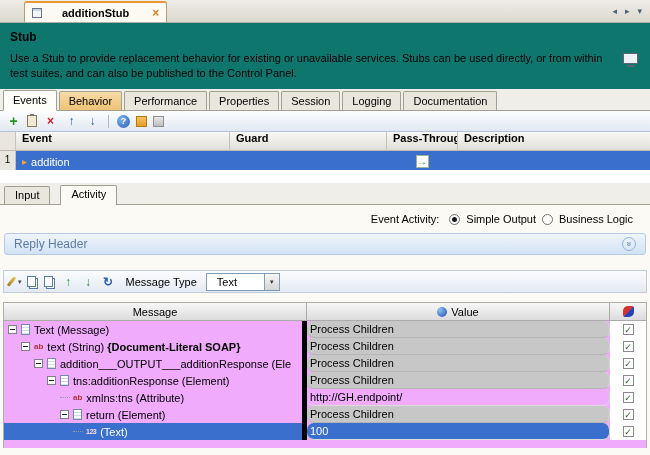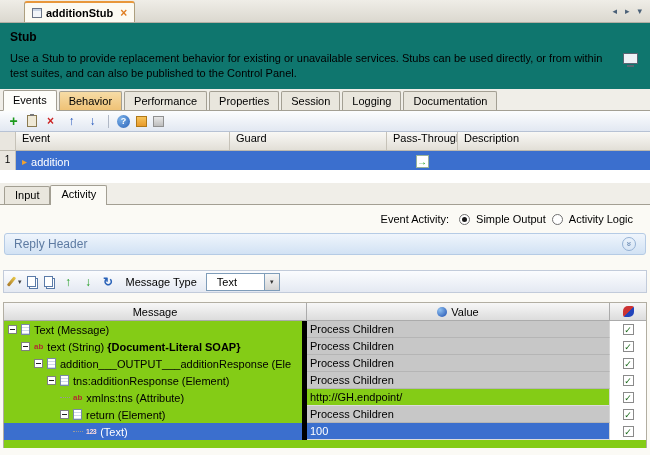--- a/index.html
+++ b/index.html
@@ -1,21 +1,21 @@
 <!DOCTYPE html>
 <html><head>
 <meta charset="utf-8">
 <style>
 *{box-sizing:border-box;margin:0;padding:0;}
 html,body{width:650px;height:455px;}
 body{font-family:"Liberation Sans",sans-serif;font-size:11px;color:#000;background:#f0eee8;overflow:hidden;}
 
 
 .docbar{height:23px;background:linear-gradient(#efede7,#dbd8cf);border-bottom:1px solid #b3afa4;display:flex;align-items:flex-end;padding-left:24px;}
-.doc-tab{display:flex;align-items:center;gap:4px;height:21px;padding:0 7px;background:#fcfaf2;border:1px solid #ad9f7e;border-bottom:none;border-top:2px solid #e8973a;border-radius:3px 3px 0 0;cursor:default;}
+.doc-tab{display:flex;align-items:center;gap:20px;height:21px;padding:0 7px;background:#fcfaf2;border:1px solid #ad9f7e;border-bottom:none;border-top:2px solid #e8973a;border-radius:3px 3px 0 0;cursor:default;}
 .doc-icon{width:10px;height:10px;border:1px solid #6a7385;background:linear-gradient(#c8d4e4 30%,#f2f5f9 30%);}
 .doc-title{font-weight:bold;}
 .doc-close{color:#df7e22;font-weight:bold;margin-left:3px;font-size:12px;cursor:pointer;}
 .doc-nav{margin-left:auto;display:flex;gap:8px;align-items:center;padding:0 8px 6px 0;color:#4a6077;font-size:9px;}
 .doc-nav span{cursor:pointer;}
 
 
 .stub-head{background:#0f766e;padding:7px 10px 0;height:66px;position:relative;}
 .stub-title{font-weight:bold;font-size:12px;margin-bottom:7px;}
 .stub-desc{width:600px;line-height:1.4;}
@@ -38,35 +38,35 @@
 .ti-up,.ti-dn{color:#2255bb;}
 .tsep{width:1px;height:13px;background:#b0b8c6;margin:0 2px;}
 .ti-help{width:13px;height:13px;border-radius:50%;background:radial-gradient(circle at 4px 4px,#7ab0e8,#2a62b8);color:#fff;font-size:9px;font-weight:bold;display:flex;align-items:center;justify-content:center;cursor:pointer;}
 .ic-orange{width:11px;height:11px;background:linear-gradient(#f6c35a,#e89a2b);border:1px solid #b07818;cursor:pointer;}
 .ic-gray{width:11px;height:11px;background:linear-gradient(#e8e8e8,#bdbdbd);border:1px solid #909090;cursor:pointer;}
 
 
 .ev-table{background:#fff;}
 .ev-hrow,.ev-row{display:flex;height:19px;}
 .ev-hrow{background:linear-gradient(#f9f8f5,#e2dfd7);border-bottom:1px solid #bdb9ae;}
-.hc{border-right:1px solid #c6c2b8;padding:0 6px 0;overflow:hidden;white-space:nowrap;cursor:pointer;}
+.hc{border-right:1px solid #c6c2b8;padding:0 6px 0;overflow:hidden;white-space:nowrap;cursor:pointer;font-weight:bold;}
 .c-gut{width:16px;background:#e9e6df;border-right:1px solid #c6c2b8;text-align:center;padding-top:3px;font-size:10px;}
 .c-event{width:214px;}
 .c-guard{width:157px;}
 .c-pass{width:71px;}
 .c-desc{flex:1;border-right:none;}
 .ev-row .cell{border-right:1px solid #e4e2da;padding:2px 6px 0;overflow:hidden;white-space:nowrap;display:flex;align-items:center;gap:4px;cursor:pointer;}
 .ev-row.sel .cell{background:#3b6fce;color:#fff;border-right-color:#3b6fce;}
 .ev-arrow{color:#f2a22e;font-size:10px;}
 .pass-ic{width:13px;height:13px;background:#fff;border:1px solid #9ab49a;color:#1c9a1c;font-weight:bold;font-size:10px;display:flex;align-items:center;justify-content:center;margin:0 auto;}
 .ev-fill{height:13px;background:#fff;}
 
 
 .sub-tabs{display:flex;align-items:flex-end;height:21px;padding-left:4px;background:#f0eee8;}
-.stab{height:18px;padding:2px 10px 0;background:#e9e6dd;border:1px solid #a39f93;border-bottom:none;border-radius:2px 2px 0 0;margin-right:0;cursor:pointer;}
+.stab{height:18px;padding:2px 10px 0;background:#e9e6dd;border:1px solid #a39f93;border-bottom:none;border-radius:2px 2px 0 0;margin-right:10px;cursor:pointer;}
 .stab.sel{background:#fbfaf5;height:20px;margin-bottom:-1px;}
 
 
 .act-panel{height:251px;border-top:1px solid #a39f93;background:#fbfaf5;padding:0 3px;}
 .ea-row{display:flex;justify-content:flex-end;align-items:center;gap:6px;height:28px;padding-right:14px;}
 .ea-label{margin-right:4px;}
 .radio{width:11px;height:11px;border:1px solid #707070;border-radius:50%;background:#fff;position:relative;display:inline-block;cursor:pointer;flex:none;}
 .radio.sel::after{content:"";position:absolute;left:2px;top:2px;width:5px;height:5px;border-radius:50%;background:#1a1a1a;}
 .reply-bar{height:22px;margin:0 1px;background:linear-gradient(#eff5fc,#d2e2f4);border:1px solid #b5cbe5;border-radius:3px;display:flex;align-items:center;padding:0 9px;color:#5e7ba2;font-size:12px;cursor:pointer;}
 .chev{margin-left:auto;width:14px;height:14px;border:1px solid #94b1d4;border-radius:50%;color:#7593ba;font-size:9px;font-weight:bold;display:flex;align-items:center;justify-content:center;}
@@ -78,31 +78,31 @@
 .mini-arrow{font-size:7px;color:#444;cursor:pointer;}
 .ic-pages{width:9px;height:11px;border:1px solid #5a7aa8;background:#fff;box-shadow:2px 2px 0 -1px #fff,2px 2px 0 0 #5a7aa8;margin-right:3px;cursor:pointer;}
 .ti-upg,.ti-dng{color:#1c9a1c;}
 .ti-ref{color:#2a62b8;}
 .mt-label{margin-left:5px;}
 .combo{width:74px;height:18px;border:1px solid #7f9db9;background:#fff;display:flex;align-items:center;margin-left:4px;cursor:pointer;}
 .combo-txt{flex:1;padding-left:10px;}
 .combo-btn{width:15px;height:16px;border-left:1px solid #7f9db9;background:linear-gradient(#f6f6f6,#d4d4d4);display:flex;align-items:center;justify-content:center;font-size:7px;color:#333;}
 
 
-.tree{margin-top:9px;background:#84cc16;border:1px solid #b2aea2;border-bottom:none;height:146px;overflow:hidden;text-align:right;}
+.tree{margin-top:9px;background:#f0abfc;border:1px solid #b2aea2;border-bottom:none;height:146px;overflow:hidden;text-align:right;}
 .t-head{display:flex;height:18px;background:linear-gradient(#f7f7f7,#dcdcdc);border-bottom:1px solid #ababab;}
 .th{display:flex;align-items:center;justify-content:center;gap:4px;border-right:1px solid #ababab;cursor:pointer;}
 .th-msg{width:303px;}
 .th-val{width:303px;}
 .th-chk{flex:1;border-right:none;}
 .orb{width:10px;height:10px;border-radius:50%;background:radial-gradient(circle at 3px 3px,#8fc0f0,#1e4fb0);}
 .flagic{width:11px;height:11px;border-radius:5px 2px;background:linear-gradient(135deg,#cc3333 52%,#2244bb 52%);}
 .trow{display:flex;height:17px;}
 .tm{width:303px;display:flex;align-items:center;white-space:nowrap;overflow:hidden;border-right:5px solid #000000;cursor:pointer;}
-.tv{width:303px;display:flex;align-items:center;padding-left:3px;border-right:1px solid #d6d6d6;border-bottom:1px solid #dcdcdc;white-space:nowrap;overflow:hidden;cursor:pointer;}
+.tv{width:303px;display:flex;align-items:center;padding-left:3px;border-right:1px solid #d6d6d6;border-bottom:1px solid #dcdcdc;white-space:nowrap;overflow:hidden;cursor:pointer;border-radius:7px;}
 .tv.gray{background:#c7c7c7;border-bottom-color:#b5b5b5;}
 .tk{flex:1;display:flex;align-items:center;justify-content:center;background:#fff;}
 .trow.sel .tm,.trow.sel .tv{background:#3b6fce;color:#fff;}
 .exp{width:9px;height:9px;border:1px solid #808080;background:#fff;position:relative;flex:none;margin-right:4px;cursor:pointer;}
 .exp::after{content:"";position:absolute;left:1px;right:1px;top:3px;border-top:1px solid #222;}
 .conn{width:10px;border-top:1px dotted #999;flex:none;margin-right:3px;}
 .ic-doc{width:9px;height:11px;border:1px solid #7a8aa6;background:repeating-linear-gradient(#fff 0 2px,#cfd9e8 2px 3px);flex:none;margin-right:4px;}
 .ic-ab{font-size:8px;font-weight:bold;color:#b03030;flex:none;margin-right:4px;}
 .ic-123{font-size:7px;font-weight:bold;color:#b03030;flex:none;margin-right:4px;letter-spacing:-0.5px;}
 .trow.sel .ic-ab,.trow.sel .ic-123{color:#ffdcdc;}
@@ -181,21 +181,21 @@
   <div class="stab sel">Activity</div>
 </div>
 
 <div class="act-panel">
 
   <div class="ea-row">
     <span class="ea-label">Event Activity:</span>
     <span class="radio sel"></span>
     <span>Simple Output</span>
     <span class="radio"></span>
-    <span>Activity Logic</span>
+    <span>Business Logic</span>
   </div>
 
   <div class="reply-bar">
     <span>Reply Header</span>
     <span class="chev">
         <b>»</b>
       </span>
   </div>
 
   <div class="msg-toolbar">

